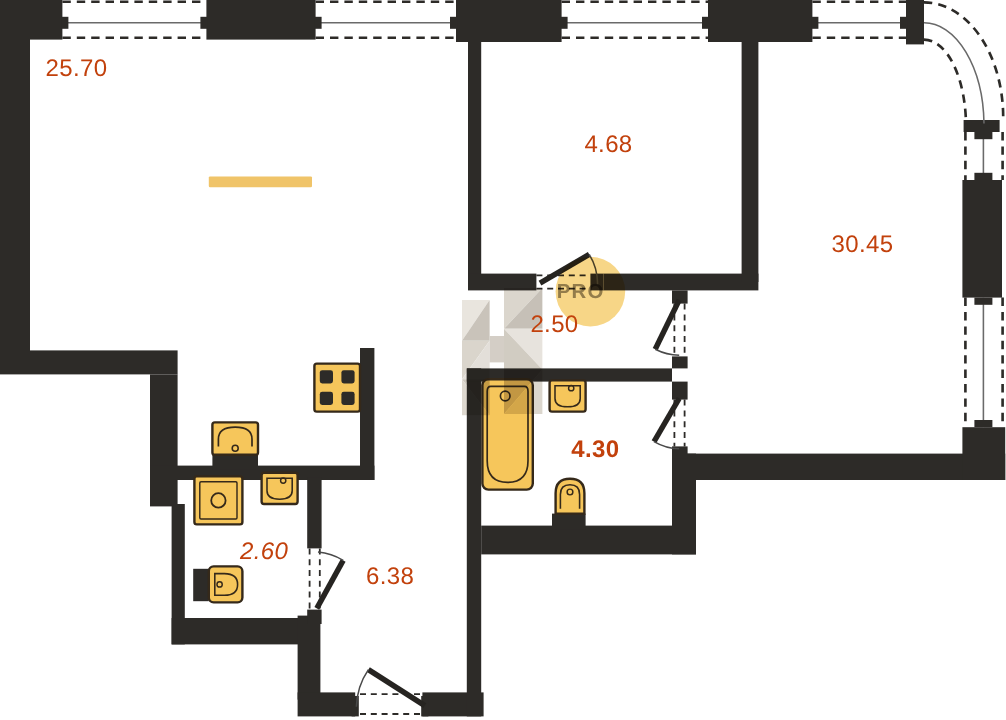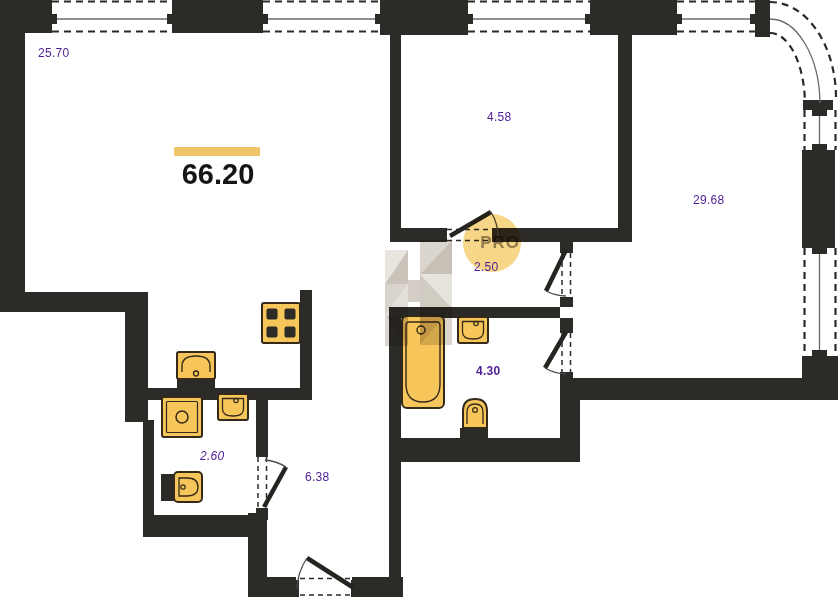--- a/index.html
+++ b/index.html
@@ -2,38 +2,38 @@
 <html><head>
 <meta charset="utf-8">
 <style>
   html,body{margin:0;padding:0;background:#ffffff;}
   .plan{
     position:relative;width:838px;height:600px;background:#ffffff;overflow:hidden;
     font-family:"Liberation Sans", sans-serif;
   }
   .plan svg.base{position:absolute;left:0;top:0;}
   .rlabel{
-    position:absolute;font-size:12px;color:#4c1d95;letter-spacing:.3px;
+    position:absolute;font-size:20px;color:#c2410c;letter-spacing:.3px;
     white-space:nowrap;line-height:1;
   }
   .total-label{
     position:absolute;left:170px;top:160px;width:96px;text-align:center;
     font-size:29px;font-weight:bold;color:#171513;line-height:1;
   }
   .total-bar{
     position:absolute;left:174px;top:147px;width:86px;height:9px;
     background:#f0c469;border-radius:1px;
   }
   .wm{mix-blend-mode:multiply;}
   .wm-circle{
     position:absolute;left:463px;top:214px;width:58px;height:58px;border-radius:50%;
     background:#f6cf72;opacity:.85;
   }
   .wm-pro{
-    position:absolute;left:464px;top:234px;width:56px;text-align:right;
+    position:absolute;left:464px;top:234px;width:56px;text-align:left;
     font-size:17px;font-weight:700;letter-spacing:1px;color:#98948c;line-height:1;
   }
   .wm-h{position:absolute;left:383px;top:238px;opacity:.95;}
 </style>
 </head>
 <body>
 
 <div class="plan">
 
   <svg class="base" width="838" height="600" viewBox="0 0 838 600">
@@ -217,22 +217,21 @@
       <polygon points="37,36 37,70 69,70" fill="#cfc9bf"></polygon>
       <polygon points="37,70 69,70 37,107" fill="#c6c0b6"></polygon>
       <polygon points="69,70 69,107 37,107" fill="#d9d4cb"></polygon>
     </g>
   </svg>
 
   <div class="wm wm-circle"></div>
   <div class="wm wm-pro">PRO</div>
 
   <div class="total-bar"></div>
-  <div class="total-label">66.20</div>
 
   <div class="rlabel" style="left:38px;top:47px;">25.70</div>
-  <div class="rlabel" style="left:487px;top:111px;">4.58</div>
-  <div class="rlabel" style="left:693px;top:194px;">29.68</div>
-  <div class="rlabel" style="left:442px;top:261px;margin-left:32px;">2.50</div>
+  <div class="rlabel" style="left:487px;top:111px;">4.68</div>
+  <div class="rlabel" style="left:693px;top:194px;">30.45</div>
+  <div class="rlabel" style="left:442px;top:261px;">2.50</div>
   <div class="rlabel" style="left:476px;top:365px;font-weight:bold;">4.30</div>
   <div class="rlabel" style="left:200px;top:450px;font-style:italic;">2.60</div>
   <div class="rlabel" style="left:305px;top:471px;">6.38</div>
 </div>
 
 </body></html>

